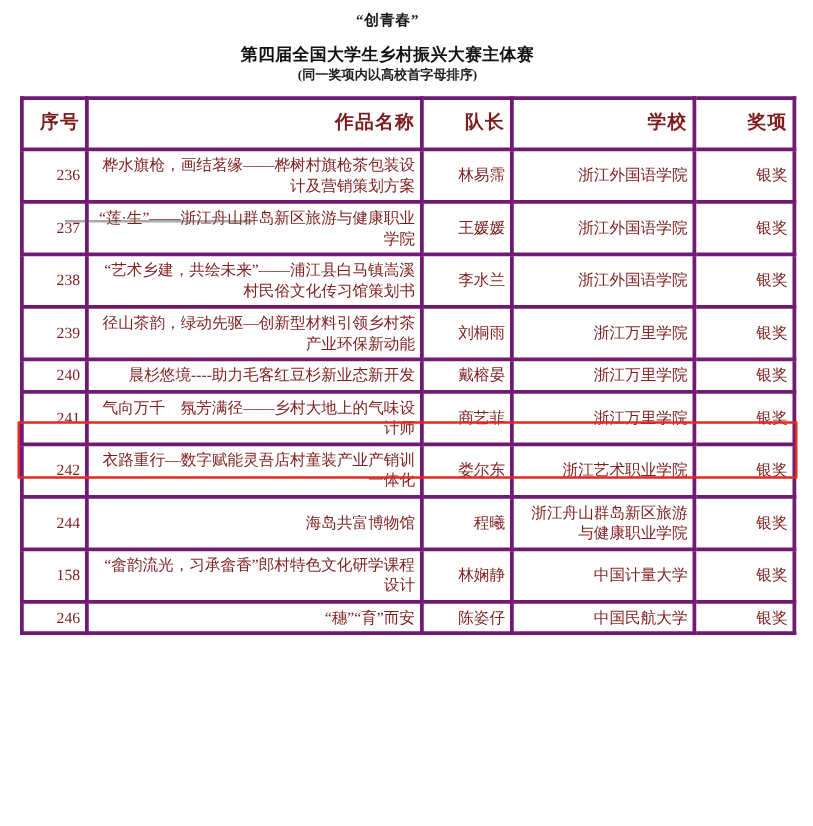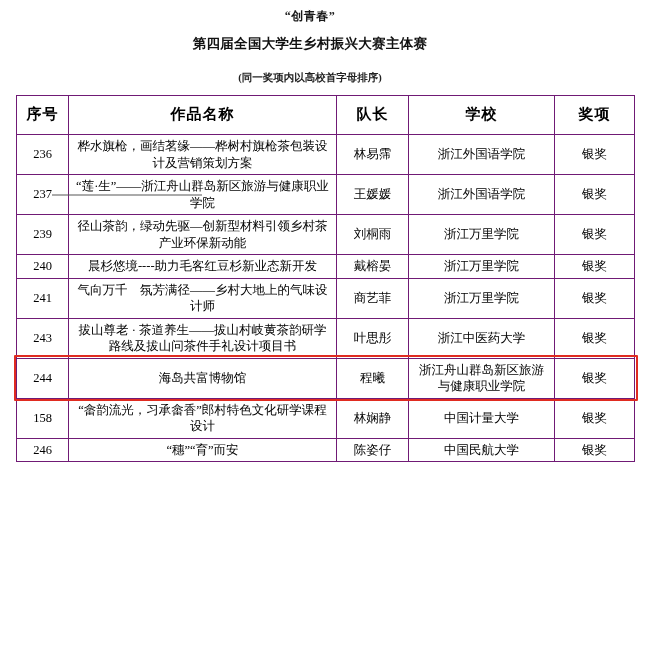--- a/index.html
+++ b/index.html
@@ -36,40 +36,39 @@
     font-size: 13.5px;
     font-weight: bold;
     letter-spacing: 0.3px;
     color: #111;
   }
   .doc-note {
     font-size: 10.5px;
     font-weight: bold;
     margin-bottom: 10px;
     color: #222;
-    margin-top: 18px;
   }
   .table-wrap {
     position: relative;
     margin: 0 16px;
   }
   table.awards {
     border-collapse: collapse;
     width: 618px;
     table-layout: fixed;
     border: 1.6px solid #111;
   }
   table.awards th, table.awards td {
-    border: 1px solid #701a75;
-    text-align: center;
+    border: 3px solid #701a75;
+    text-align: right;
     vertical-align: middle;
     padding: 3px 4px;
     line-height: 1.32;
     font-size: 12.5px;
-    color: #000000;
+    color: #7f1d1d;
     word-wrap: break-word;
   }
   table.awards thead th {
     font-weight: bold;
     font-size: 15px;
     height: 32px;
     letter-spacing: 1px;
   }
   col.c-no    { width: 52px; }
   col.c-name  { width: 268px; }
@@ -150,45 +149,52 @@
           <td class="cell-award">银奖</td>
         </tr>
         <tr>
           <td class="cell-no">237</td>
           <td class="cell-name">“莲·生”——浙江舟山群岛新区旅游与健康职业学院</td>
           <td class="cell-lead">王媛媛</td>
           <td class="cell-school">浙江外国语学院</td>
           <td class="cell-award">银奖</td>
         </tr>
         <tr>
+          <td class="cell-no">238</td>
+          <td class="cell-name">“艺术乡建，共绘未来”——浦江县白马镇嵩溪村民俗文化传习馆策划书</td>
+          <td class="cell-lead">李水兰</td>
+          <td class="cell-school">浙江外国语学院</td>
+          <td class="cell-award">银奖</td>
+        </tr>
+        <tr>
           <td class="cell-no">239</td>
           <td class="cell-name">径山茶韵，绿动先驱—创新型材料引领乡村茶产业环保新动能</td>
           <td class="cell-lead">刘桐雨</td>
           <td class="cell-school">浙江万里学院</td>
           <td class="cell-award">银奖</td>
         </tr>
         <tr>
           <td class="cell-no">240</td>
           <td class="cell-name">晨杉悠境----助力毛客红豆杉新业态新开发</td>
           <td class="cell-lead">戴榕晏</td>
           <td class="cell-school">浙江万里学院</td>
           <td class="cell-award">银奖</td>
         </tr>
         <tr>
           <td class="cell-no">241</td>
           <td class="cell-name">气向万千　氛芳满径——乡村大地上的气味设计师</td>
           <td class="cell-lead">商艺菲</td>
           <td class="cell-school">浙江万里学院</td>
           <td class="cell-award">银奖</td>
         </tr>
-        <tr>
-          <td class="cell-no">243</td>
-          <td class="cell-name">拔山尊老 · 茶道养生——拔山村岐黄茶韵研学路线及拔山问茶件手礼设计项目书</td>
-          <td class="cell-lead">叶思彤</td>
-          <td class="cell-school">浙江中医药大学</td>
+        <tr class="highlight">
+          <td class="cell-no">242</td>
+          <td class="cell-name">衣路重行—数字赋能灵吾店村童装产业产销训一体化</td>
+          <td class="cell-lead">娄尔东</td>
+          <td class="cell-school">浙江艺术职业学院</td>
           <td class="cell-award">银奖</td>
         </tr>
         <tr>
           <td class="cell-no">244</td>
           <td class="cell-name">海岛共富博物馆</td>
           <td class="cell-lead">程曦</td>
           <td class="cell-school">浙江舟山群岛新区旅游与健康职业学院</td>
           <td class="cell-award">银奖</td>
         </tr>
         <tr>

